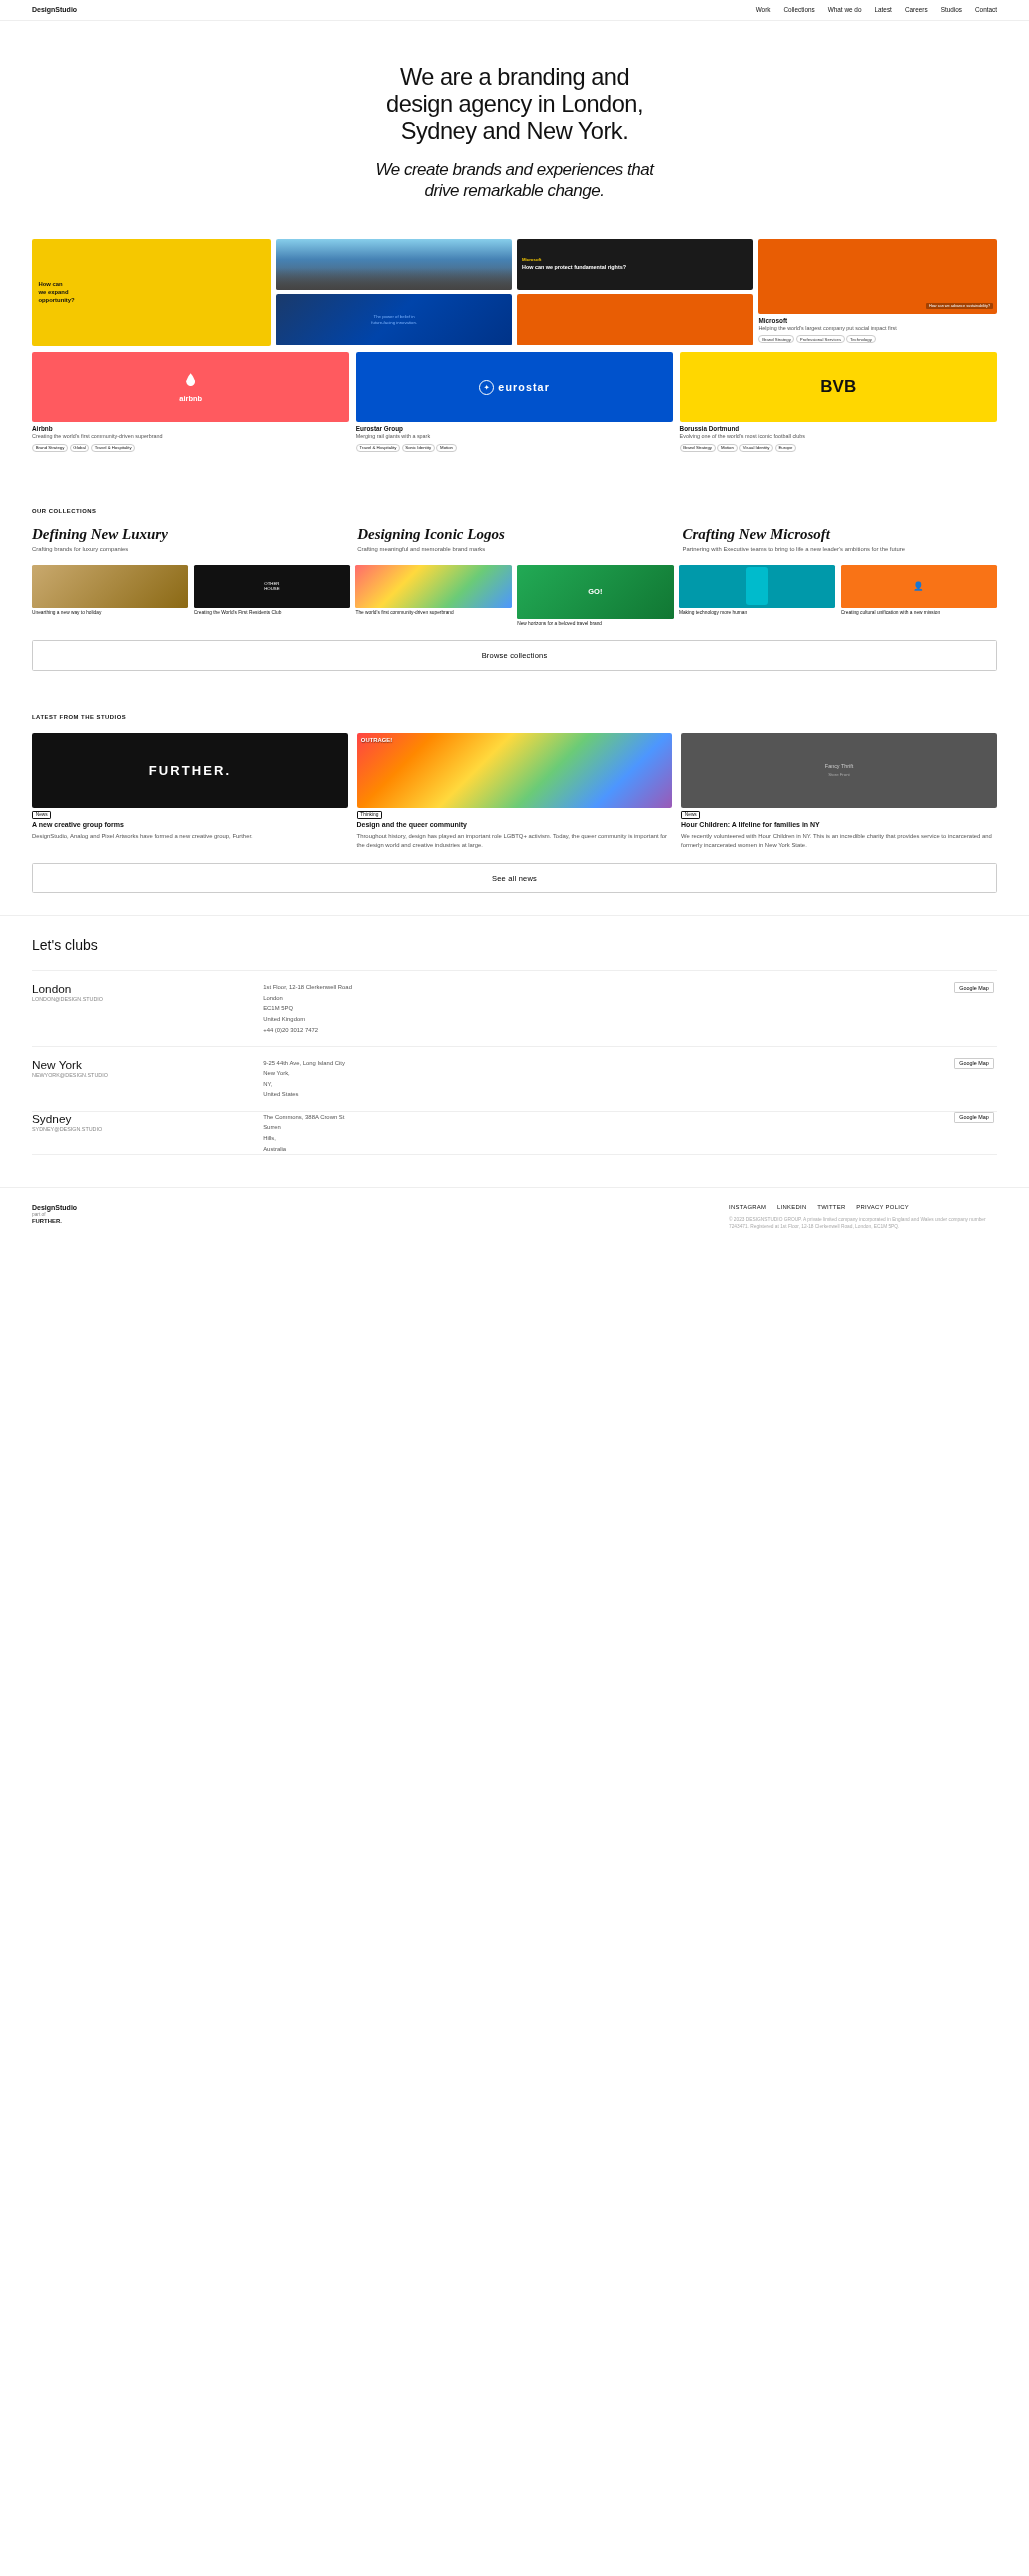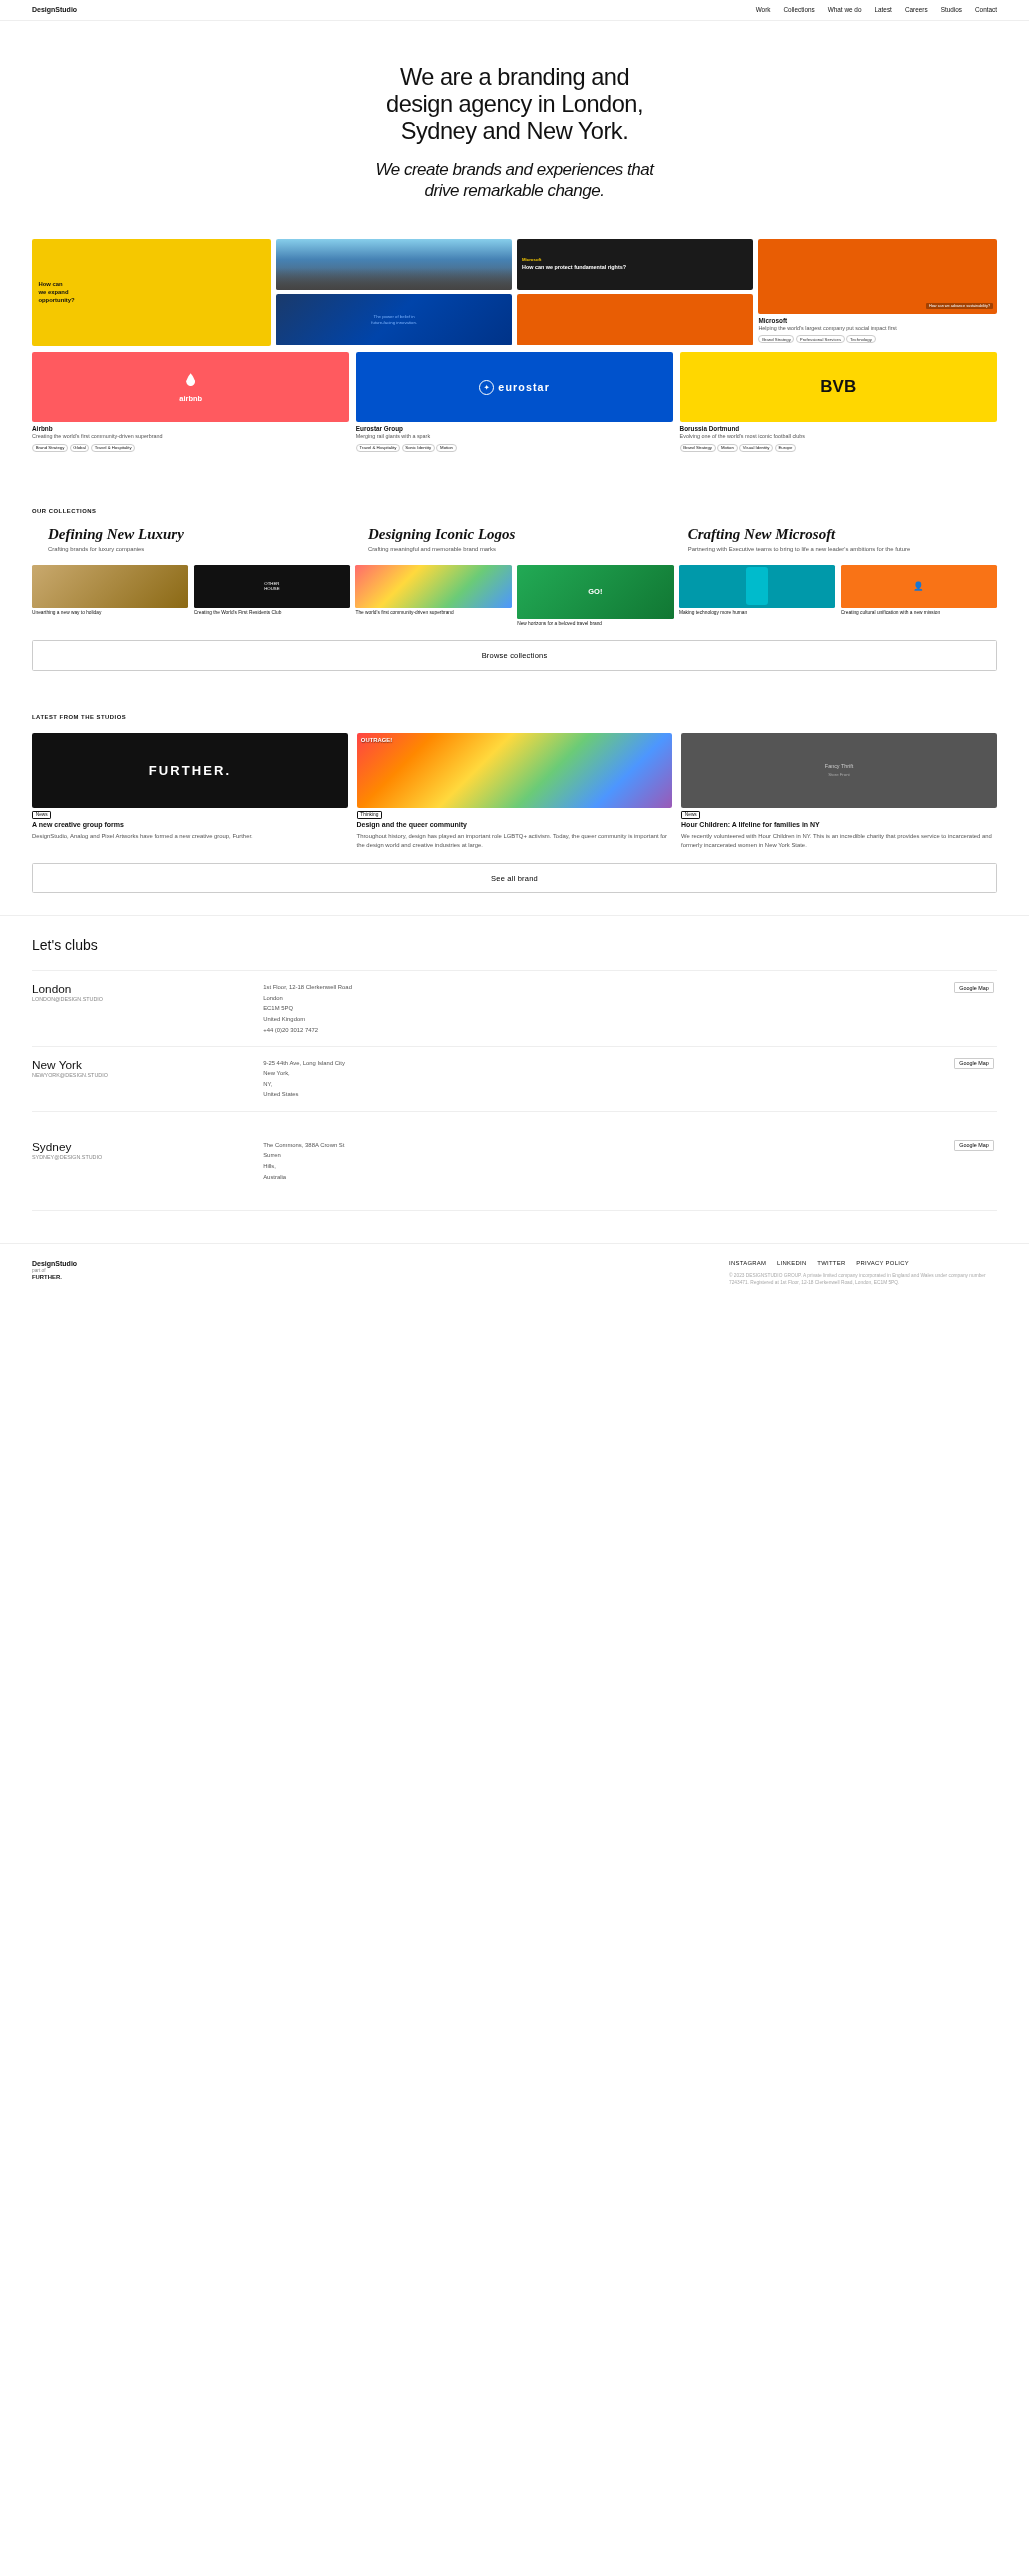--- a/index.html
+++ b/index.html
@@ -144,21 +144,21 @@
       </div>
     </div>
 
   </div>
 
 </div>
 
 <div style="padding:21.5px 32px;">
   <div style="font-size:5.9px;font-weight:600;letter-spacing:0.5px;text-transform:uppercase;margin-bottom:13px;">Our Collections</div>
 
-  <div style="display:grid;grid-template-columns:1fr 1fr 1fr;gap:10.7px;margin-bottom:13px;margin-left:16px;">
+  <div style="display:grid;grid-template-columns:1fr 1fr 1fr;gap:10.7px;margin-bottom:13px;">
 
     <div style="cursor:pointer;">
       <div style="font-size:15px;font-weight:900;font-style:italic;line-height:1;margin-bottom:4.3px;font-family:Georgia,serif;">Defining New Luxury</div>
       <div style="font-size:5.9px;color:#555;">Crafting brands for luxury companies</div>
     </div>
 
     <div style="cursor:pointer;">
       <div style="font-size:15px;font-weight:900;font-style:italic;line-height:1;margin-bottom:4.3px;font-family:Georgia,serif;">Designing Iconic Logos</div>
       <div style="font-size:5.9px;color:#555;">Crafting meaningful and memorable brand marks</div>
     </div>
@@ -242,21 +242,21 @@
       <div style="width:100%;height:75px;background:#555;border-radius:2.1px;overflow:hidden;display:flex;align-items:center;justify-content:center;">
         <div style="color:#ccc;font-size:5.4px;text-align:center;padding:6.4px;line-height:1.5;">Fancy Thrift<br><span style="font-size:4.3px;color:#aaa;">Store Front</span></div>
       </div>
       <div style="display:inline-block;font-size:4.8px;border:0.5px solid #111;padding:0.5px 2.7px;border-radius:1.1px;margin-top:3.2px;margin-bottom:1.6px;">News</div>
       <div style="font-size:7px;font-weight:600;line-height:1.4;margin-bottom:2.1px;">Hour Children: A lifeline for families in NY</div>
       <div style="font-size:5.9px;color:#555;line-height:1.5;">We recently volunteered with Hour Children in NY. This is an incredible charity that provides service to incarcerated and formerly incarcerated women in New York State.</div>
     </div>
 
   </div>
 
-  <button style="display:block;width:100%;border:0.5px solid #ccc;background:#fff;padding:9.7px;text-align:center;font-size:7.5px;cursor:pointer;border-radius:1.6px;letter-spacing:0.2px;">See all brand</button>
+  <button style="display:block;width:100%;border:0.5px solid #ccc;background:#fff;padding:9.7px;text-align:center;font-size:7.5px;cursor:pointer;border-radius:1.6px;letter-spacing:0.2px;">See all news</button>
 </div>
 
 <div style="padding:21.5px 32px 10.7px;border-top:0.5px solid #eee;">
   <div style="font-size:14px;font-weight:400;margin-bottom:17px;">Let's clubs</div>
 
   <div style="display:grid;grid-template-columns:107px 107px 1fr 43px;gap:8.6px;align-items:start;padding:10.7px 0;border-top:0.5px solid #eee;">
     <div>
       <div style="font-size:11.8px;font-weight:400;">London</div>
       <div style="font-size:5.4px;color:#888;cursor:pointer;">LONDON@DESIGN.STUDIO</div>
     </div>
@@ -283,21 +283,21 @@
       9-25 44th Ave, Long Island City<br>
       New York,<br>
       NY,<br>
       United States
     </div>
     <div>
       <button style="font-size:5.4px;border:0.5px solid #ccc;background:#fff;padding:1.6px 4.3px;border-radius:1.1px;cursor:pointer;white-space:nowrap;">Google Map</button>
     </div>
   </div>
 
-  <div style="display:grid;grid-template-columns:107px 107px 1fr 43px;gap:8.6px;align-items:start;padding:28px 0;border-top:0.5px solid #eee;border-bottom:0.5px solid #eee;">
+  <div style="display:grid;grid-template-columns:107px 107px 1fr 43px;gap:8.6px;align-items:start;padding:0 0;border-top:0.5px solid #eee;border-bottom:0.5px solid #eee;">
     <div>
       <div style="font-size:11.8px;font-weight:400;">Sydney</div>
       <div style="font-size:5.4px;color:#888;cursor:pointer;">SYDNEY@DESIGN.STUDIO</div>
     </div>
     <div></div>
     <div style="font-size:5.9px;color:#555;line-height:1.8;">
       The Commons, 388A Crown St<br>
       Surren<br>
       Hills,<br>
       Australia

